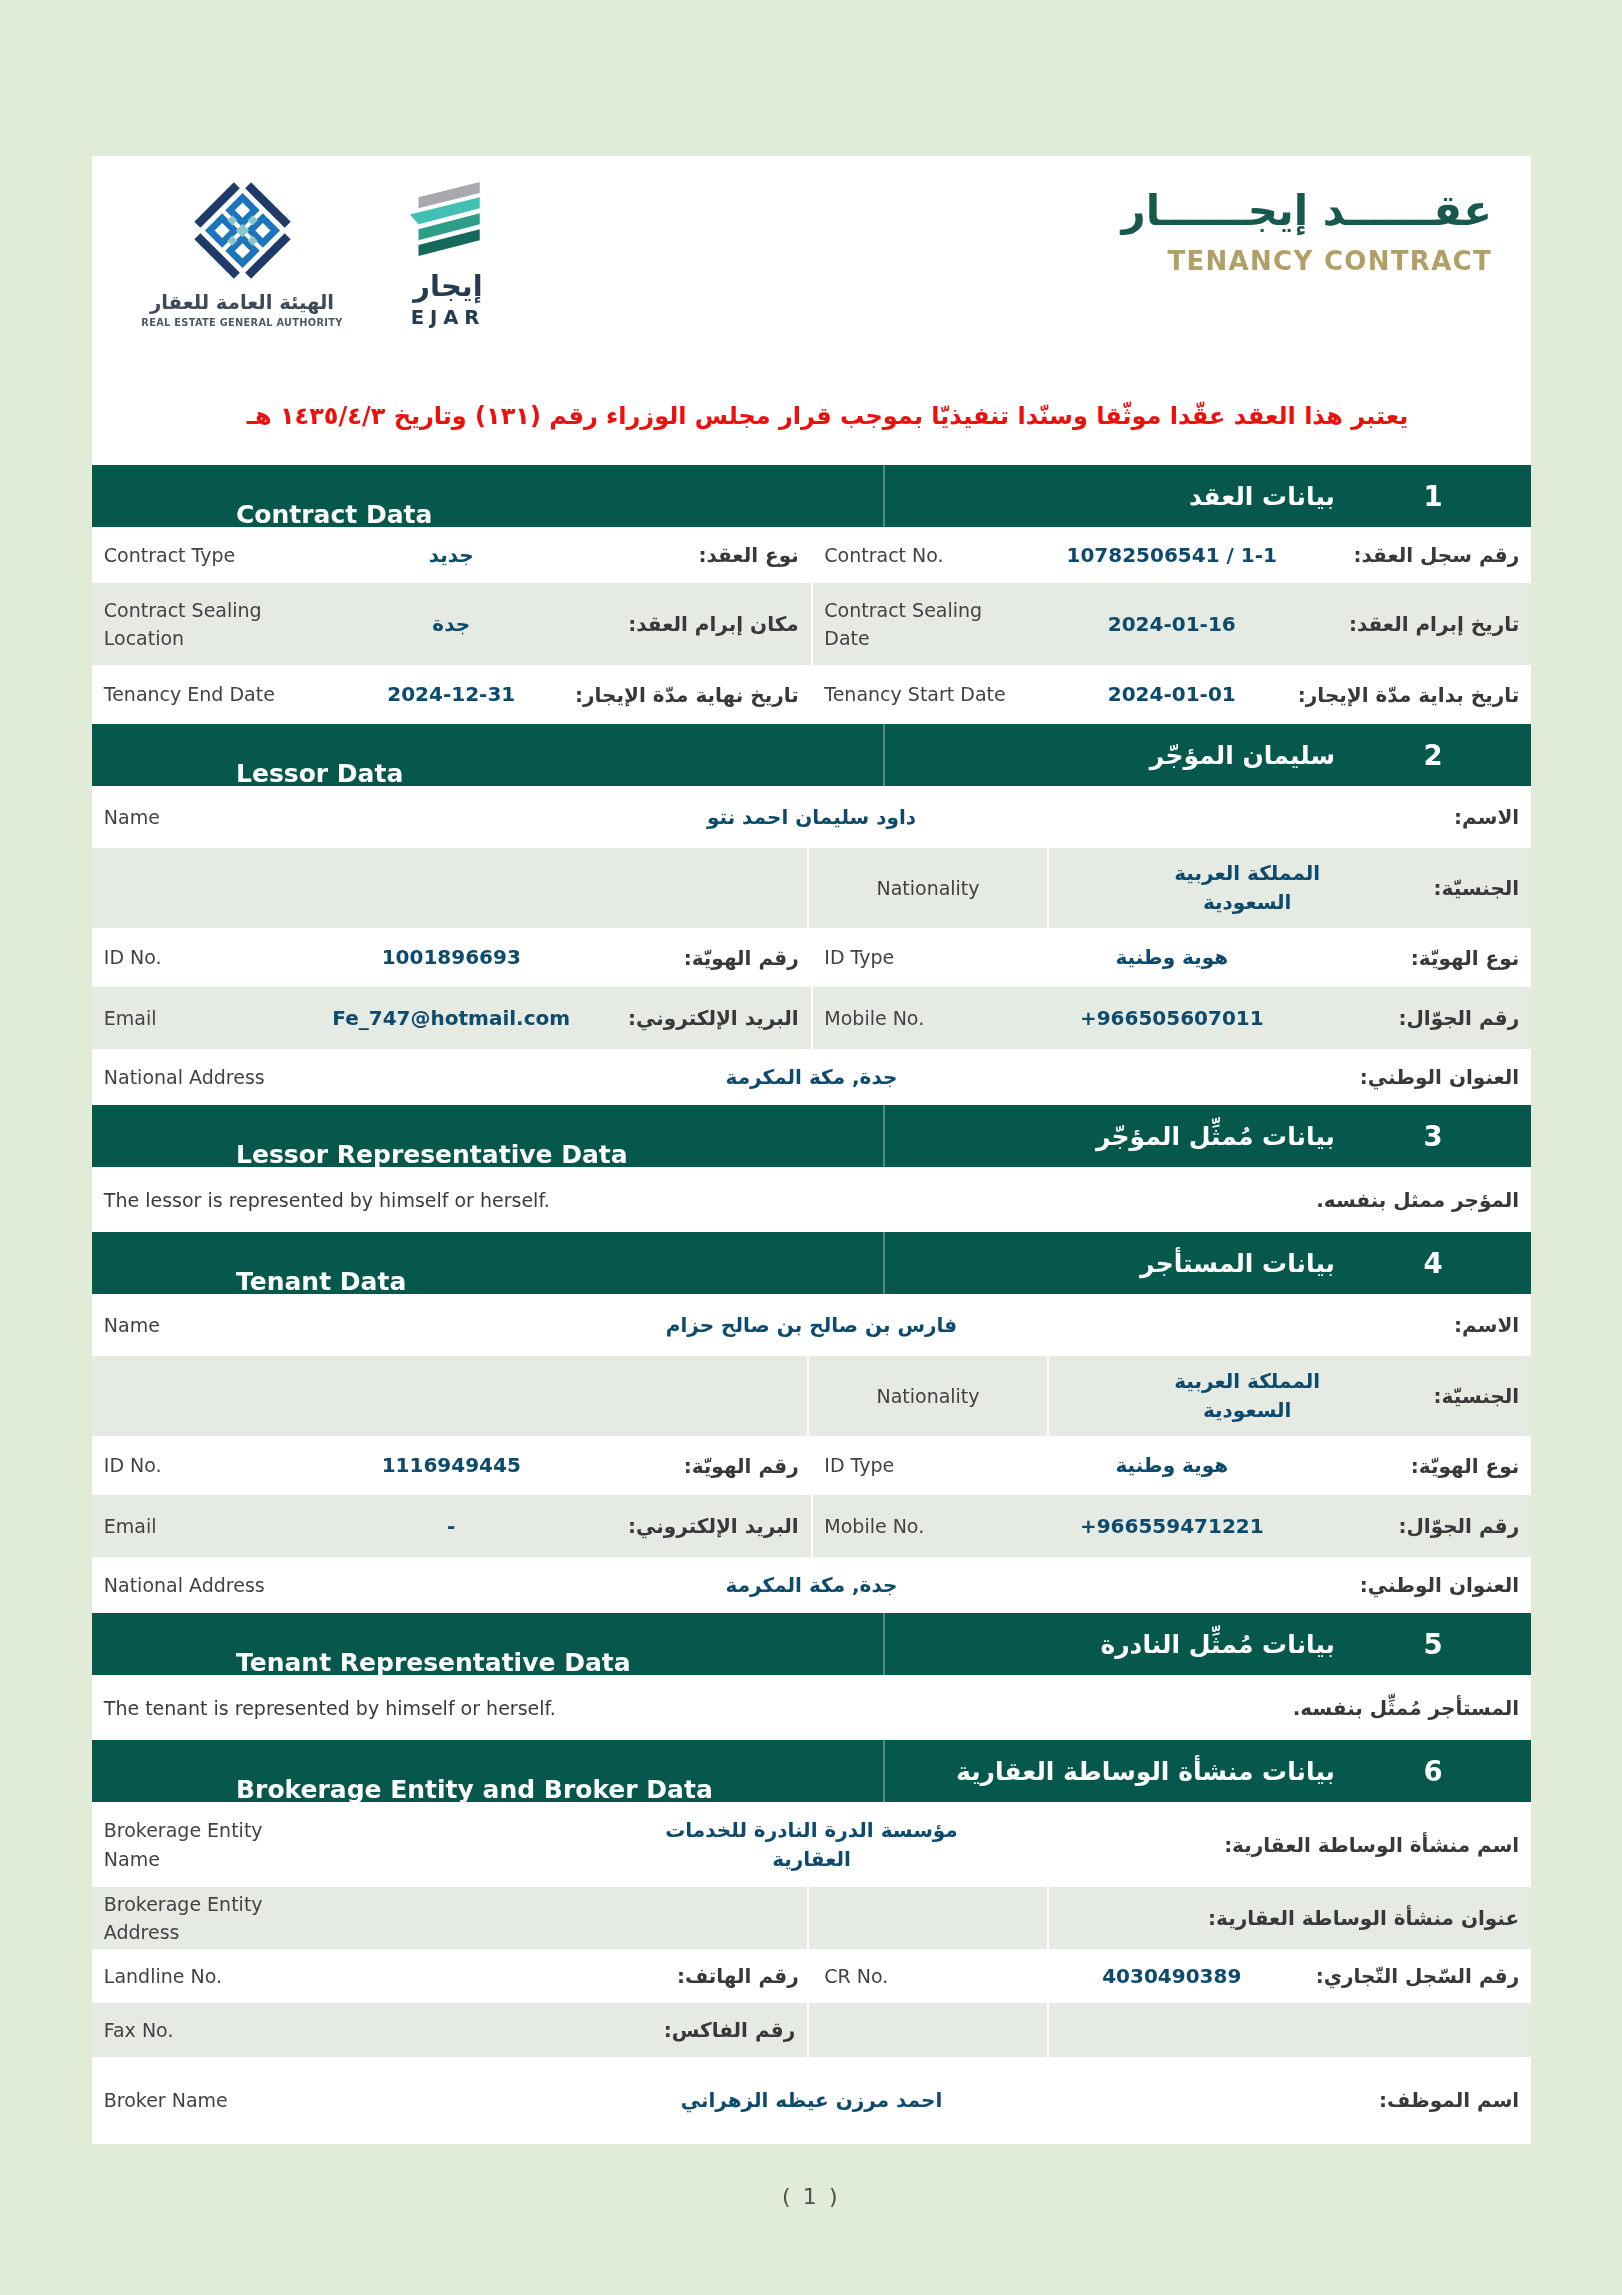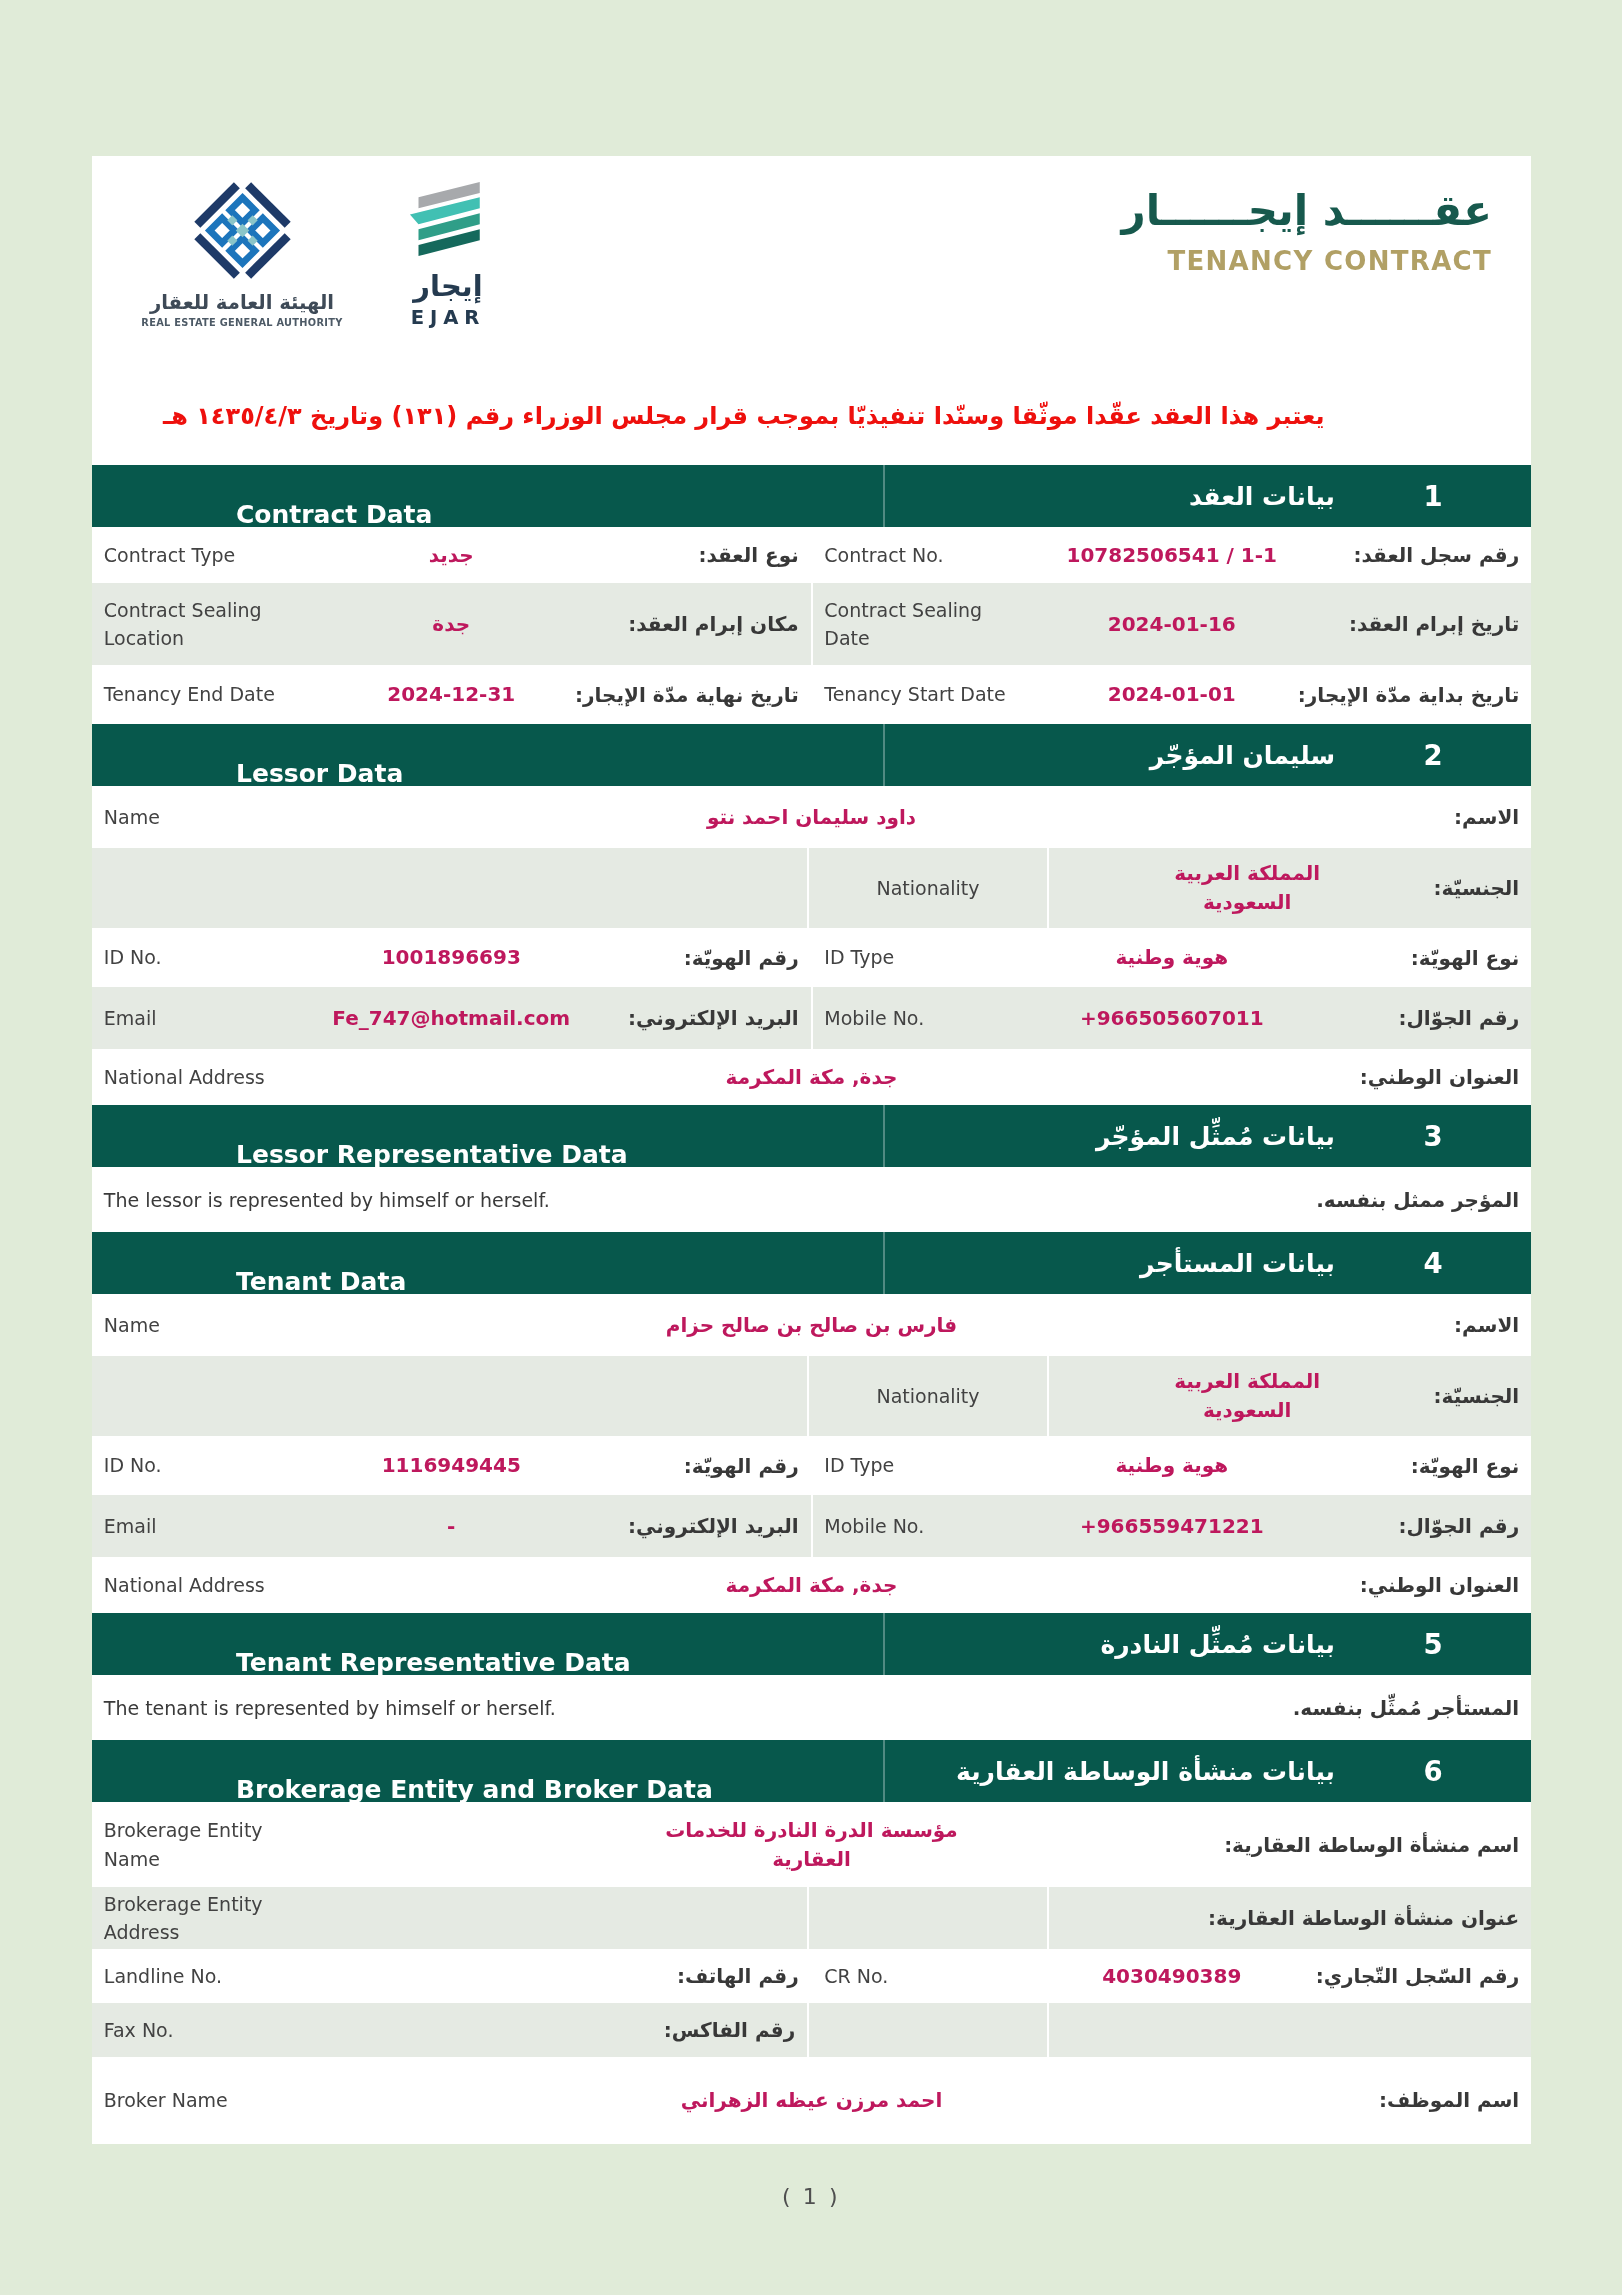--- a/index.html
+++ b/index.html
@@ -19,21 +19,21 @@
   .rega-ar{font-size:19.6px;font-weight:700;color:#3e4a57;direction:rtl;margin-top:3.9px;}
   .rega-en{font-size:9.8px;font-weight:700;color:#4d5a66;letter-spacing:0.3px;margin-top:2.6px;white-space:nowrap;}
   .ejar{width:124px;text-align:center;}
   .ejar svg{display:block;margin:0 auto;}
   .ejar-ar{font-size:29px;font-weight:700;color:#253b50;direction:rtl;margin-top:0px;line-height:1;}
   .ejar-en{font-size:19.6px;font-weight:700;color:#253b50;letter-spacing:5.9px;margin-top:5.2px;}
   .title-block{position:absolute;right:39px;top:31px;text-align:right;}
   .title-ar{font-size:42px;font-weight:700;color:#17594d;direction:rtl;line-height:1.15;}
   .title-en{font-size:26px;font-weight:700;color:#b1a065;letter-spacing:1.3px;margin-top:10.5px;}
 
-  .disclaimer-wrap{height:98px;display:flex;align-items:center;justify-content:flex-start;padding-left:32px;}
+  .disclaimer-wrap{height:98px;display:flex;align-items:center;justify-content:center;padding-left:32px;}
   .disclaimer{font-size:24px;font-weight:700;color:#ee100d;direction:rtl;text-align:center;padding:0 39px;}
 
   
   .sec-header{height:62px;background:#07584c;display:flex;color:#fff;}
   .sh-left{flex:1;display:flex;align-items:center;padding-left:144px;box-sizing:border-box;margin-top:36px;}
   .sh-right{flex:1;display:grid;grid-template-columns:1fr 196px;align-items:center;border-left:2px solid rgba(255,255,255,.3);box-sizing:border-box;}
   .sh-title-en{font-size:25px;font-weight:700;}
   .sh-title-ar{font-size:25px;font-weight:700;text-align:right;direction:rtl;}
   .sh-num{font-size:27.5px;font-weight:700;text-align:center;}
 
@@ -41,21 +41,21 @@
   .row{display:flex;align-items:stretch;background:#fff;}
   .row.gray{background:#e5eae3;}
   .h82{height:54px;}.h83{height:54px;}.h85{height:56px;}.h90{height:59px;}
   .h95{height:62px;}.h100{height:65px;}.h122{height:80px;}.h126{height:82px;}
   .h130{height:85px;border-radius:13px;}.h132{height:86px;}
 
   .half{flex:1;display:grid;grid-template-columns:1fr auto 1fr;align-items:center;padding:0 11.8px;box-sizing:border-box;min-width:0;}
   .half.right{border-left:2.6px solid #ffffff;}
 
   .en{justify-self:start;text-align:left;color:#424242;font-size:19px;max-width:203px;line-height:1.5;}
-  .val{justify-self:center;text-align:center;font-weight:700;font-size:20px;color:#be185d;padding:0 7.9px;unicode-bidi:plaintext;line-height:1.45;}
+  .val{justify-self:center;text-align:center;font-weight:700;font-size:20px;color:#0c4a6e;padding:0 7.9px;unicode-bidi:plaintext;line-height:1.45;}
   .ar{justify-self:end;text-align:right;font-weight:700;font-size:20px;color:#383838;direction:rtl;unicode-bidi:isolate;line-height:1.5;}
 
   .row.full{display:grid;grid-template-columns:1fr auto 1fr;align-items:center;padding:0 11.8px;box-sizing:border-box;}
 
   .row.tri{display:grid;grid-template-columns:715px 240px 1fr;align-items:stretch;padding:0;}
   .cell{display:flex;align-items:center;padding:0 11.8px;box-sizing:border-box;min-width:0;}
   .cell.c2,.cell.c3{border-left:2.6px solid #ffffff;}
   .cell.center{justify-content:center;}
   .cell.split{justify-content:space-between;}
   .cell.endr{justify-content:flex-end;}

